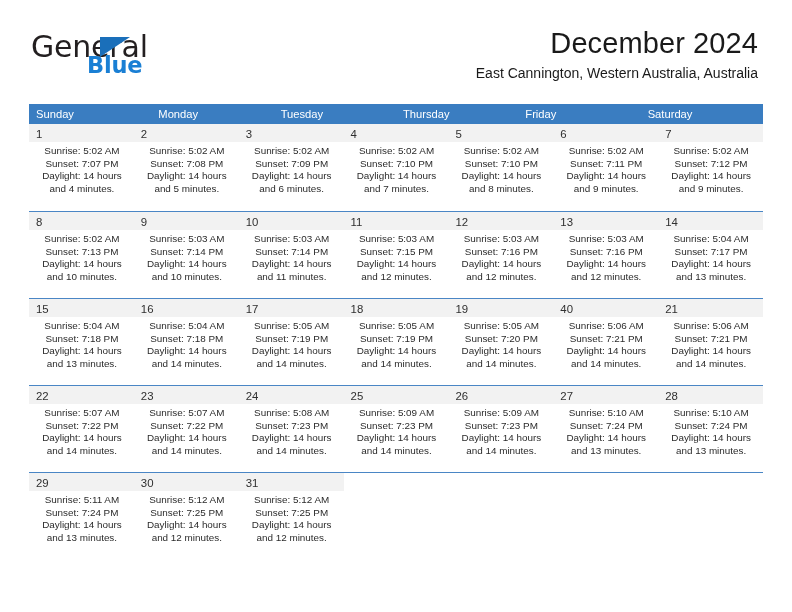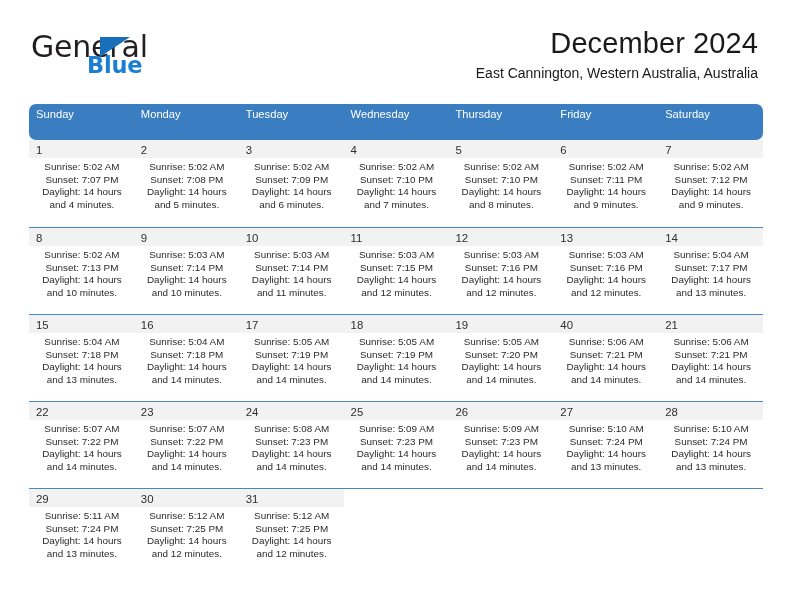--- a/index.html
+++ b/index.html
@@ -95,22 +95,21 @@
   .calendar {
     position: absolute;
     left: 29px;
     top: 104px;
     width: 734px;
   }
   .dow-row {
     display: flex;
     width: 100%;
     background: #3a7dc1;
-    height: 36px;
-    border-radius: 7px;
+    height: 20px;
   }
   .dow {
     flex: 1 1 0;
     color: #ffffff;
     font-size: 11.2px;
     line-height: 20px;
     padding-left: 7px;
     box-sizing: border-box;
     white-space: nowrap;
     overflow: hidden;
@@ -177,21 +176,20 @@
       <div class="location">East Cannington, Western Australia, Australia</div>
     </div>
 
   </div>
 
   <div class="calendar">
     <div class="dow-row" id="dow-row">
         <div class="dow">Sunday</div>
         <div class="dow">Monday</div>
         <div class="dow">Tuesday</div>
-        <div class="dow">Wednesday</div>
         <div class="dow">Thursday</div>
         <div class="dow">Friday</div>
         <div class="dow">Saturday</div>
       </div>
     <div id="weeks-container">
         <div class="week first">
           <div class="day-cell">
             <div class="day-num-band"><span class="day-num">1</span></div>
             <div class="day-info">
               <div>Sunrise: 5:02 AM</div>

